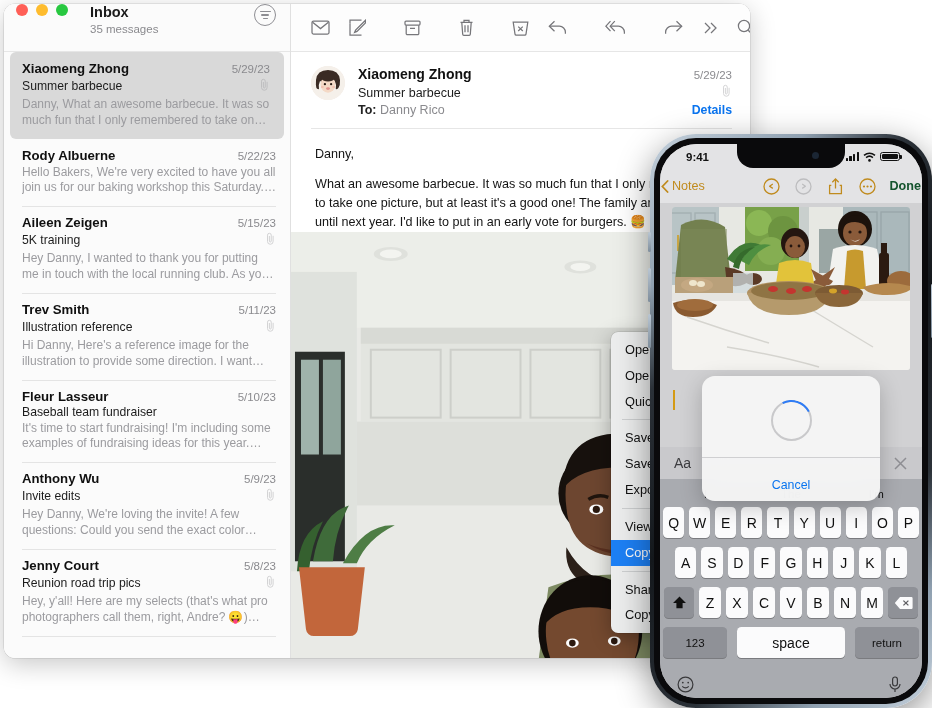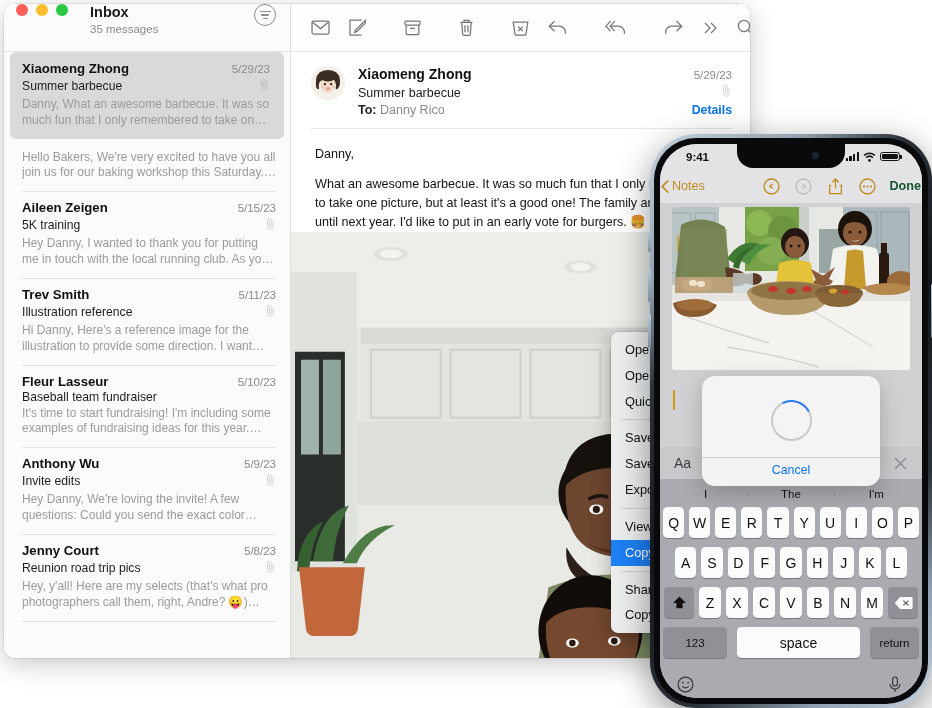--- a/index.html
+++ b/index.html
@@ -231,21 +231,21 @@
     background: #fbfbfc; border-radius: 4.5px; height: 31px;
     display: flex; align-items: center; justify-content: center;
     font-size: 14px; color: #101010; cursor: pointer;
     box-shadow: 0 1px 0 rgba(0,0,0,.28); width: 22px;
   }
   .krow.r2 { padding: 0 12px; }
   .krow.r3 { padding: 0 0; }
   .key.wide { width: 30px; background: #8f9197; }
   .key.num { width: 64px; background: #8f9197; font-size: 11.5px; }
   .key.space { flex: 1; margin: 0 5px; }
-  .key.ret { width: 49px; background: #8f9197; font-size: 11.5px; text-align: right; }
+  .key.ret { width: 64px; background: #8f9197; font-size: 11.5px; text-align: right; }
   .kb-bottom { height: 34px; display: flex; align-items: center; justify-content: space-between; padding: 0 14px; }
   .kb-ico { width: 17px; height: 17px; cursor: pointer; }
   .kb-ico svg { stroke: #3a3a3c; fill: none; stroke-width: 1.2; }
 
   
   .paste-dialog {
     position: absolute; left: 50%; top: 232px; transform: translateX(-50%);
     width: 178px; background: #f6f6f6f2;
     border-radius: 13px; z-index: 30;
     box-shadow: 0 6px 22px rgba(0,0,0,.22);
@@ -255,21 +255,21 @@
   .pd-title { font-size: 11.8px; font-weight: bold; color: #0c0c0c; line-height: 1.35; }
   .pd-spin {
     width: 41px; height: 41px; margin: 11px auto 4px;
     border-radius: 50%; border: 2px solid #c9c9cb; position: relative;
   }
   .pd-spin::after {
     content: ""; position: absolute; top: -2px; left: -2px; right: -2px; bottom: -2px;
     border-radius: 50%; border: 2px solid transparent; border-top-color: #2e7cf6;
     transform: rotate(18deg);
   }
-  .pd-foot { border-top: .5px solid #cfcfd1; text-align: center; padding: 2px 0 8px; }
+  .pd-foot { border-top: .5px solid #cfcfd1; text-align: center; padding: 17px 0 8px; }
   .pd-cancel { font-size: 12.4px; color: #0a74ef; cursor: pointer; }
 </style>
 </head>
 <body>
 
 <div id="root">
 
   <div class="mail-window">
 
     <div class="sidebar">
@@ -297,20 +297,24 @@
             </div>
             <div class="msg-sub-line">
               <span class="msg-subject">Summer barbecue</span>
               <span><svg class="clip" viewBox="0 0 11 14">
                   <path d="M8.3 4.1v6.1a3 3 0 0 1-6 0V3.4a2 2 0 0 1 4 0v6.4a1 1 0 0 1-2 0V4.3" fill="none" stroke="#9a9a9e" stroke-width="1"></path>
                 </svg></span>
             </div>
             <div class="msg-preview">Danny, What an awesome barbecue. It was so much fun that I only remembered to take one p…</div>
           </div>
           <div class="msg-row">
+            <div class="msg-top">
+              <span class="msg-sender">Rody Albuerne</span>
+              <span class="msg-date">5/22/23</span>
+            </div>
             <div class="msg-preview">Hello Bakers, We're very excited to have you all join us for our baking workshop this Saturday.…</div>
           </div>
           <div class="msg-row">
             <div class="msg-top">
               <span class="msg-sender">Aileen Zeigen</span>
               <span class="msg-date">5/15/23</span>
             </div>
             <div class="msg-sub-line">
               <span class="msg-subject">5K training</span>
               <span><svg class="clip" viewBox="0 0 11 14">

